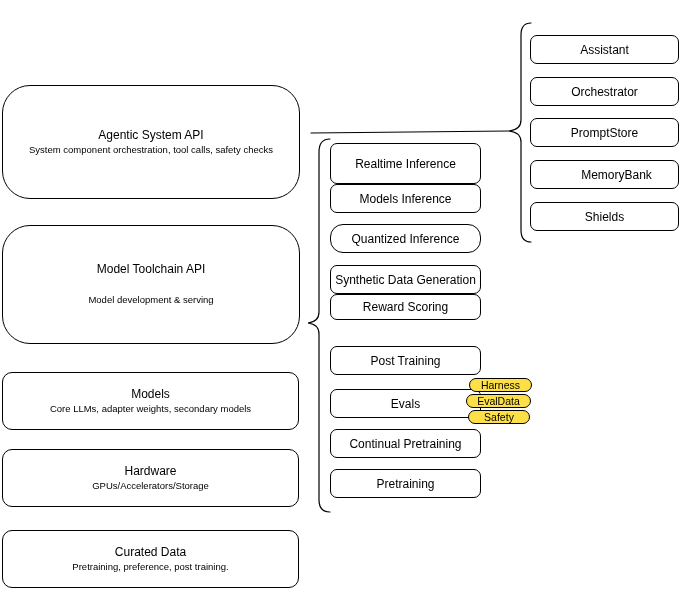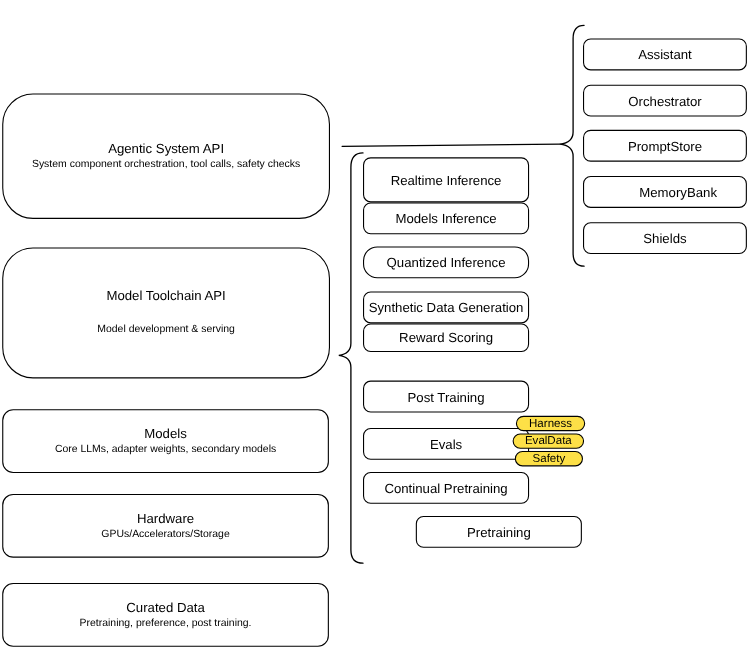--- a/index.html
+++ b/index.html
@@ -120,21 +120,21 @@
   </div>
 
   <div class="leaf" style="left:330px; top:143px; width:151px; height:41px;">Realtime Inference</div>
   <div class="leaf" style="left:330px; top:184px; width:151px; height:29px;">Models Inference</div>
   <div class="leaf" style="left:330px; top:224px; width:151px; height:29px;border-radius:13px;">Quantized Inference</div>
   <div class="leaf" style="left:330px; top:265px; width:151px; height:29px;">Synthetic Data Generation</div>
   <div class="leaf" style="left:330px; top:294px; width:151px; height:26px;">Reward Scoring</div>
   <div class="leaf" style="left:330px; top:346px; width:151px; height:29px;">Post Training</div>
   <div class="leaf" style="left:330px; top:389px; width:151px; height:29px;">Evals</div>
   <div class="leaf" style="left:330px; top:429px; width:151px; height:29px;">Continual Pretraining</div>
-  <div class="leaf" style="left:330px; top:469px; width:151px; height:29px;margin-left:48px;">Pretraining</div>
+  <div class="leaf" style="left:330px; top:469px; width:151px; height:29px;">Pretraining</div>
 
   <div class="pill" style="left:469px; top:378px; width:63px; height:14px;">Harness</div>
   <div class="pill" style="left:466px; top:394px; width:65px; height:14px;">EvalData</div>
   <div class="pill" style="left:468px; top:410px; width:62px; height:14px;">Safety</div>
 
   <div class="leaf" style="left:530px; top:35px; width:149px; height:29px;">Assistant</div>
   <div class="leaf" style="left:530px; top:77px; width:149px; height:29px;">Orchestrator</div>
   <div class="leaf" style="left:530px; top:118px; width:149px; height:29px;">PromptStore</div>
   <div class="leaf" style="left:530px; top:160px; width:149px; height:29px;padding-left:24px;">MemoryBank</div>
   <div class="leaf" style="left:530px; top:202px; width:149px; height:29px;">Shields</div>

